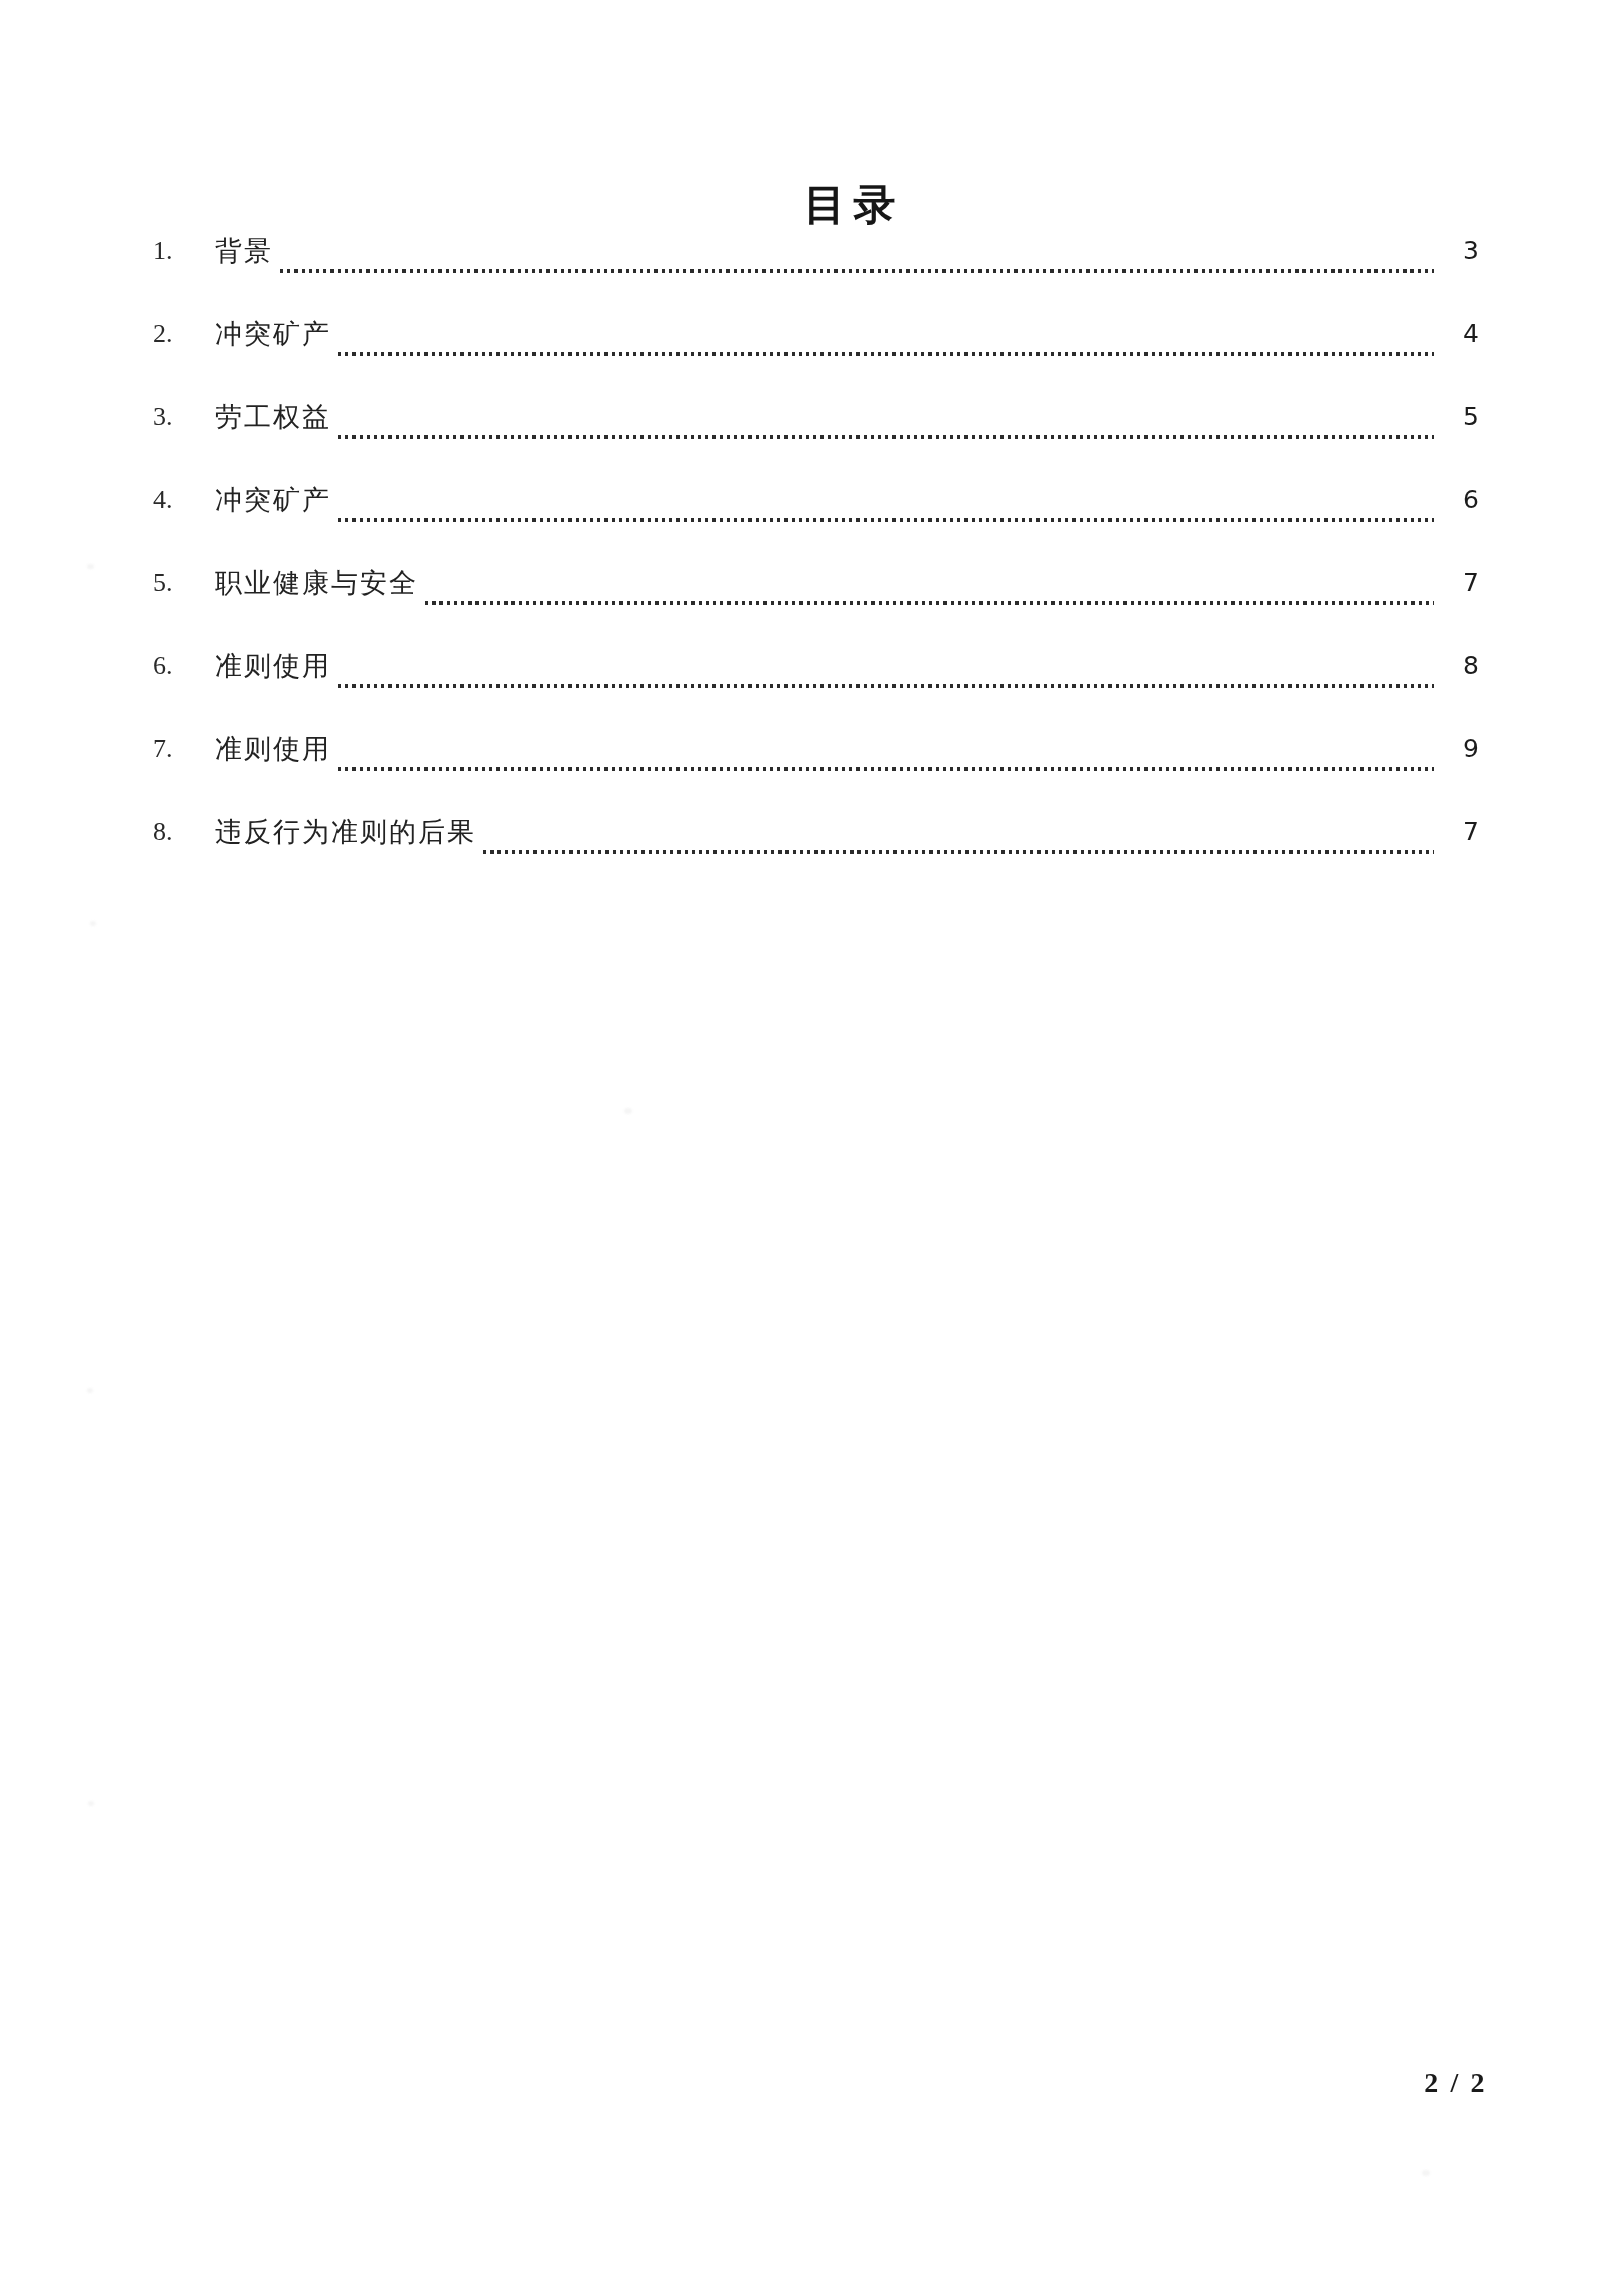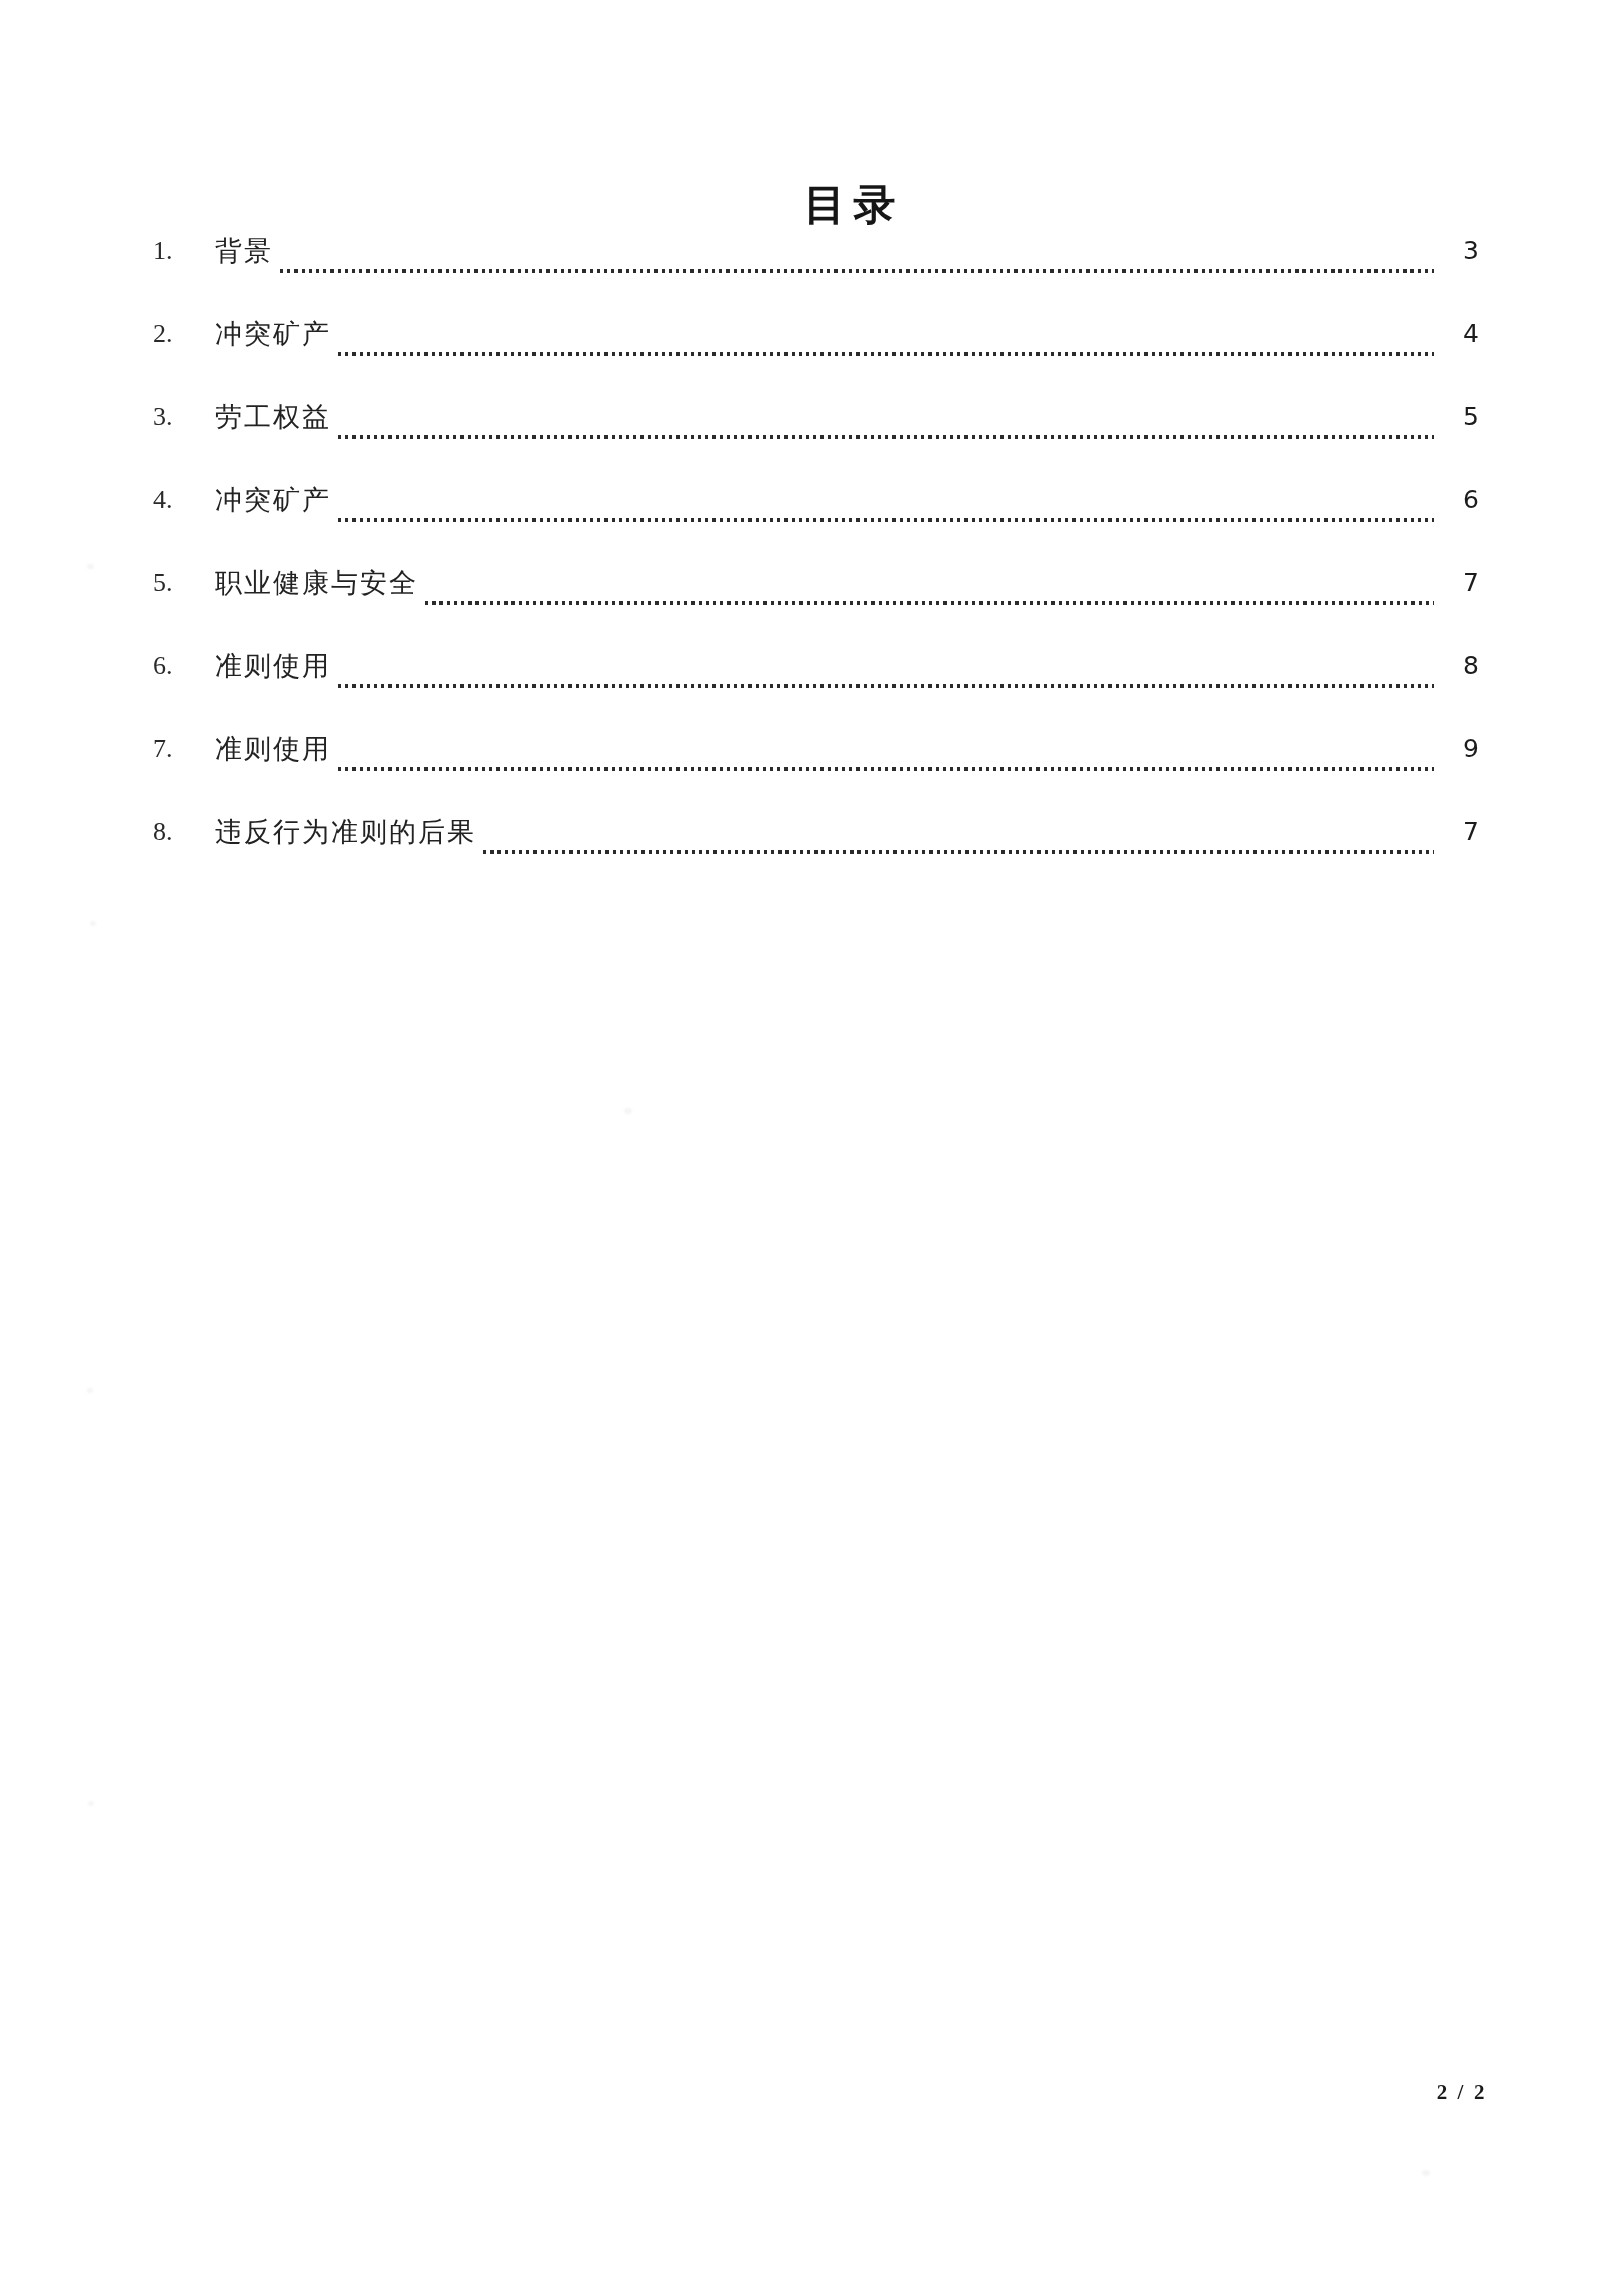--- a/index.html
+++ b/index.html
@@ -72,25 +72,24 @@
     font-family: "DejaVu Sans", sans-serif;
     font-size: 25px;
     color: #1c1c1c;
   }
 
   
   .page-footer {
     position: absolute;
     top: 2067px;
     right: 129px;
-    font-size: 21px;
+    font-size: 28px;
     font-weight: bold;
     color: #1a1a1a;
     letter-spacing: 2.6px;
-    margin-top: 13px;
   }
 
   
   .scan-artifact {
     position: absolute;
     background: #9a9a9a;
     border-radius: 50%;
     opacity: 0.10;
     filter: blur(1.3px);
   }

